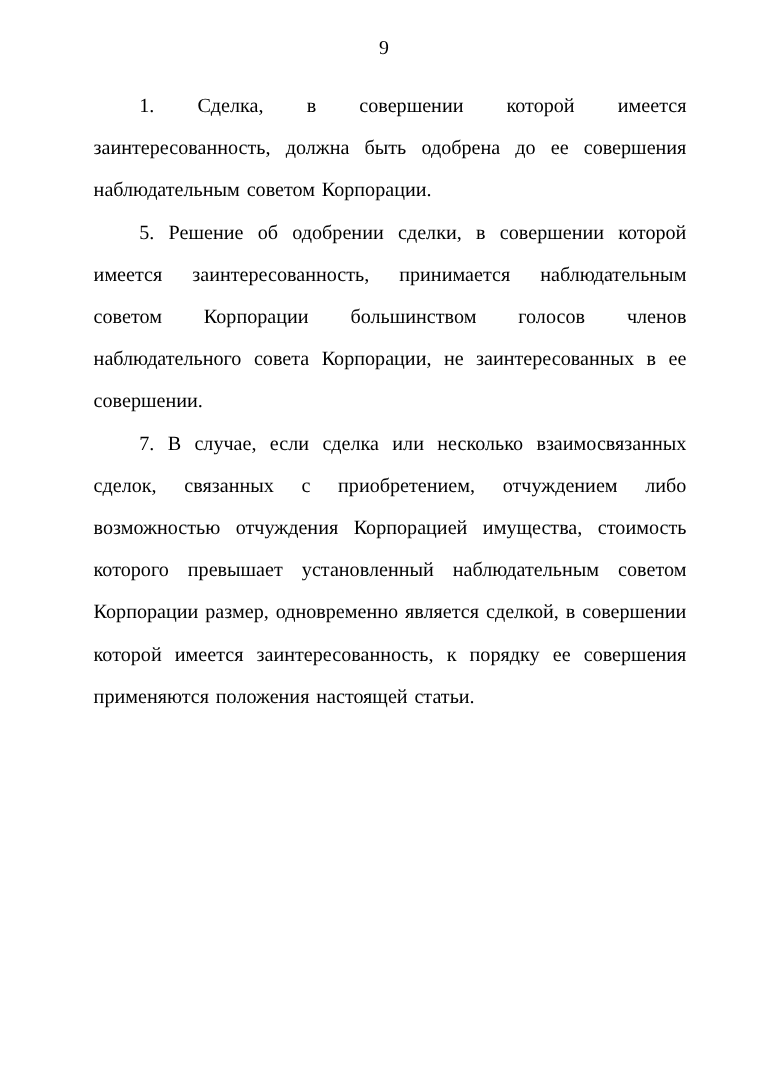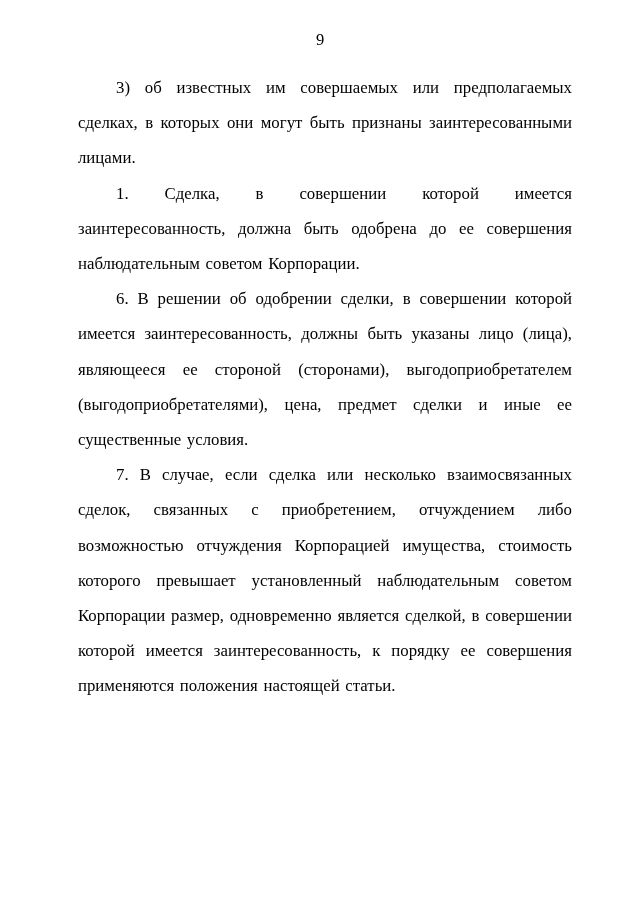--- a/index.html
+++ b/index.html
@@ -41,18 +41,17 @@
       word-spacing: 1.5px;
     }
   </style>
 </head>
 <body>
 
 <div class="page">
   <div class="page-number">9</div>
 
   <div class="content">
-    <p>3) об известных им совершаемых или предполагаемых сделках, в которых они могут быть признаны заинтересованными лицами.</p>
     <p>1. Сделка, в совершении которой имеется заинтересованность, должна быть одобрена до ее совершения наблюдательным советом Корпорации.</p>
-    <p>6. В решении об одобрении сделки, в совершении которой имеется заинтересованность, должны быть указаны лицо (лица), являющееся ее стороной (сторонами), выгодоприобретателем (выгодоприобретателями), цена, предмет сделки и иные ее существенные условия.</p>
+    <p>5. Решение об одобрении сделки, в совершении которой имеется заинтересованность, принимается наблюдательным советом Корпорации большинством голосов членов наблюдательного совета Корпорации, не заинтересованных в ее совершении.</p>
     <p>7. В случае, если сделка или несколько взаимосвязанных сделок, связанных с приобретением, отчуждением либо возможностью отчуждения Корпорацией имущества, стоимость которого превышает установленный наблюдательным советом Корпорации размер, одновременно является сделкой, в совершении которой имеется заинтересованность, к порядку ее совершения применяются положения настоящей статьи.</p>
   </div>
 </div>
 
 </body></html>

